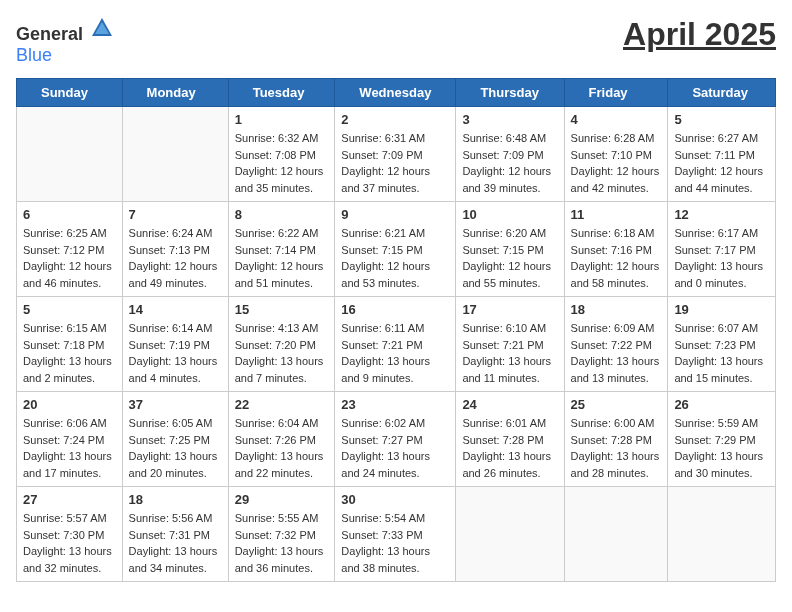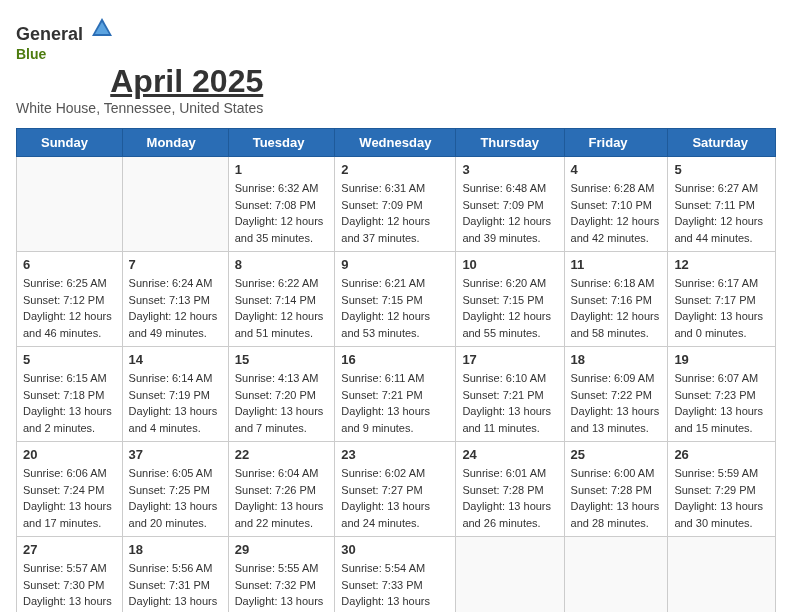--- a/index.html
+++ b/index.html
@@ -8,35 +8,34 @@
       background: #fff;
       width: 792px;
       min-height: 612px;
       padding: 16px;
     }
     .header {
       display: flex;
       justify-content: space-between;
       align-items: flex-start;
       margin-bottom: 12px;
-      flex-direction: column;
     }
     .logo {
       display: flex;
       align-items: center;
     }
     .logo-text-general {
       font-size: 18px;
       font-weight: bold;
       color: #333;
     }
     .logo-text-blue {
-      font-size: 14px;
-      font-weight: bold;
-      color: #4d7c0f;
+      font-size: 18px;
+      font-weight: normal;
+      color: #3b82f6;
     }
     .logo-icon {
       width: 24px;
       height: 24px;
       margin-left: 2px;
     }
     .title-block {
       text-align: right;
     }
     .month-title {
@@ -98,21 +97,20 @@
       <svg class="logo-icon" viewBox="0 0 24 24" xmlns="http://www.w3.org/2000/svg">
         <polygon points="12,2 22,20 2,20" fill="#2a6db5"></polygon>
         <polygon points="12,6 19,18 5,18" fill="#5ba3e0"></polygon>
       </svg>
       <br>
       <span class="logo-text-blue">Blue</span>
     </div>
   </div>
   <div class="title-block">
     <div class="month-title">April 2025</div>
-    <div class="location-title">White House, Tennessee, United States</div>
   </div>
 </div>
 
 <table class="calendar">
   <thead>
     <tr>
     <th>Sunday</th>
         <th>Monday</th>
         <th>Tuesday</th>
         <th>Wednesday</th>

